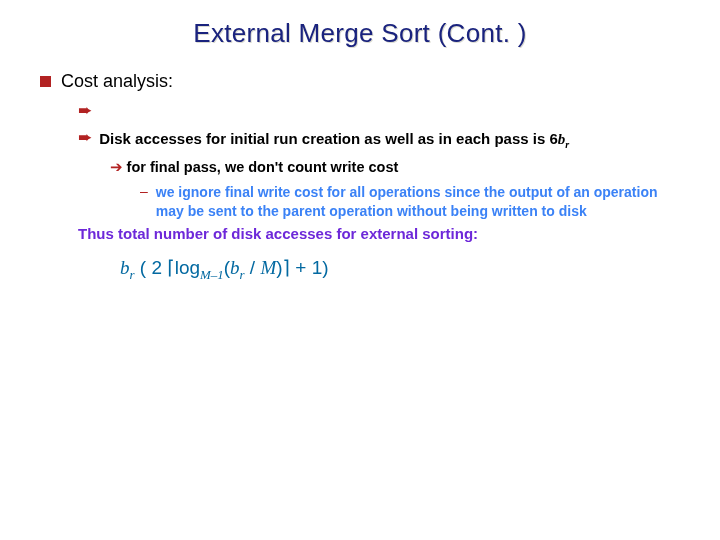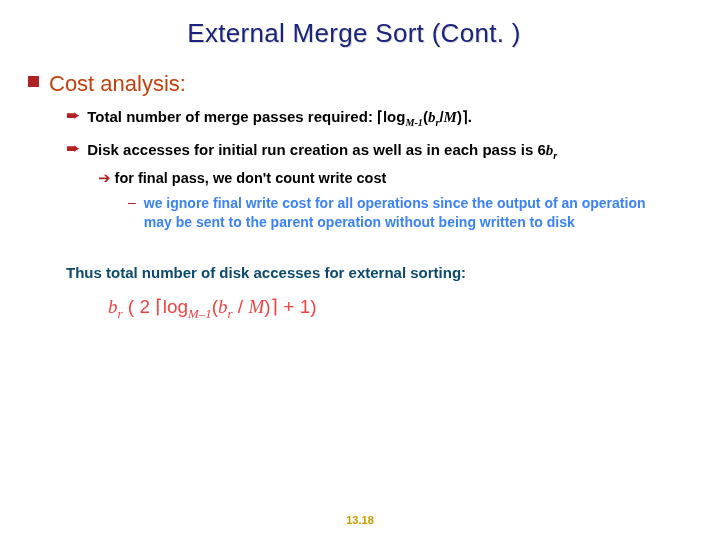--- a/index.html
+++ b/index.html
@@ -7,42 +7,42 @@
     width: 720px;
     height: 540px;
     background: #ffffff;
     font-family: Arial, Helvetica, sans-serif;
     position: relative;
     overflow: hidden;
   }
   .slide {
     width: 100%;
     height: 100%;
-    padding: 18px 40px 0 28px;
+    padding: 18px 40px 0 40px;
   }
   .title {
     text-align: center;
     font-size: 26px;
     color: #1a237e;
     text-shadow: 1px 1px 0 rgba(150,150,120,0.35);
     font-weight: normal;
     margin-bottom: 22px;
     letter-spacing: 0.3px;
   }
   .row { display: flex; align-items: flex-start; }
   .bullet-sq {
     width: 11px; height: 11px;
     background: #b22222;
     flex: 0 0 auto;
     margin-top: 5px;
     margin-right: 10px;
   }
   .lvl1-text {
-    font-size: 22px;
-    color: #c2410c;
+    font-size: 18px;
+    color: #000000;
   }
   .lvl2 {
     margin-left: 38px;
     margin-top: 10px;
   }
   .arrow-down {
     color: #b22222;
     font-size: 17px;
     flex: 0 0 auto;
     margin-right: 7px;
@@ -87,30 +87,30 @@
   }
   .lvl4-text {
     font-size: 14px;
     color: #3b82f6;
     font-weight: bold;
     line-height: 1.35;
     max-width: 510px;
   }
   .thus {
     margin-left: 38px;
-    margin-top: 32px;
+    margin-top: 4px;
     font-size: 15px;
-    color: #0c4a6e;
+    color: #6d28d9;
     font-weight: bold;
   }
   .formula-block {
     margin-left: 80px;
     margin-top: 14px;
     font-size: 19px;
-    color: #ef4444;
+    color: #0369a1;
   }
   .ital { font-style: italic; font-family: "Times New Roman", Times, serif; }
   .sub { font-size: 0.68em; vertical-align: sub; font-style: italic; font-family: "Times New Roman", Times, serif; }
   .ceil { font-family: "Times New Roman", Times, serif; }
   .slide-num {
     position: absolute;
     bottom: 14px;
     left: 0; right: 0;
     text-align: center;
     font-size: 11px;
@@ -126,23 +126,20 @@
 
   <h1 class="title">External Merge Sort (Cont. )</h1>
 
   <div class="row">
     <div class="bullet-sq"></div>
     <div class="lvl1-text">Cost analysis:</div>
   </div>
 
   <div class="row lvl2">
     <div class="arrow-down">➨</div>
-    <div class="lvl2-text nowrap">
-      <span>Total number of merge passes required: </span><span class="ceil">⌈</span><span>log</span><span class="sub">M-1</span><span>(</span><span class="ital">b</span><span class="sub">r</span><span>/</span><span class="ital">M</span><span>)</span><span class="ceil">⌉</span><span>.</span>
-    </div>
   </div>
 
   <div class="row lvl2">
     <div class="arrow-down">➨</div>
     <div class="lvl2-text">
       <span>Disk accesses for initial run creation as well as in each pass is 6</span><span class="ital">b</span><span class="sub">r</span>
     </div>
   </div>
 
   <div class="row lvl3">
@@ -154,15 +151,14 @@
     <div class="dash">–</div>
     <div class="lvl4-text">we ignore final write cost for all operations since the output of an operation may be sent to the parent operation without being written to disk</div>
   </div>
 
   <div class="thus">Thus total number of disk accesses for external sorting:</div>
 
   <div class="formula-block nowrap">
     <span class="ital">b</span><span class="sub">r</span><span> ( </span><span>2 </span><span class="ceil">⌈</span><span>log</span><span class="sub">M–1</span><span>(</span><span class="ital">b</span><span class="sub">r</span><span> / </span><span class="ital">M</span><span>)</span><span class="ceil">⌉</span><span> + 1)</span>
   </div>
 
-  <div class="slide-num">13.18</div>
 
 </div>
 
 </body></html>

